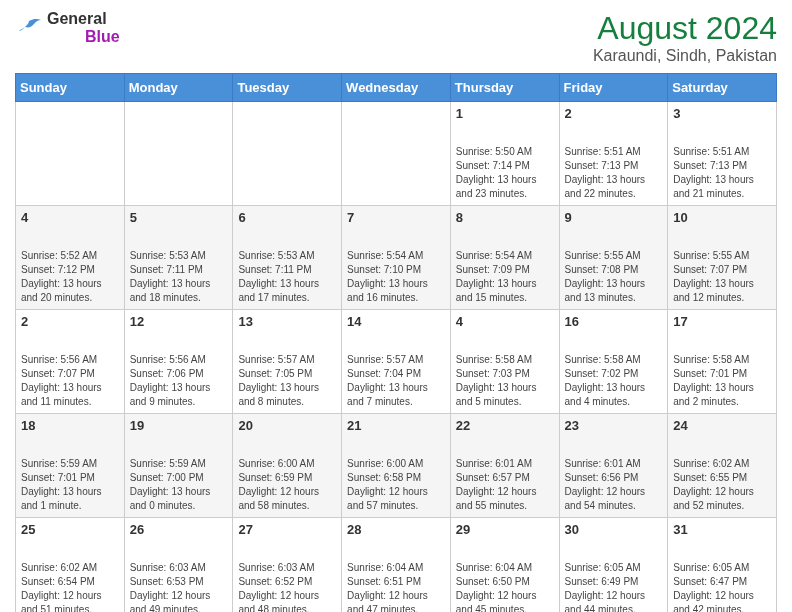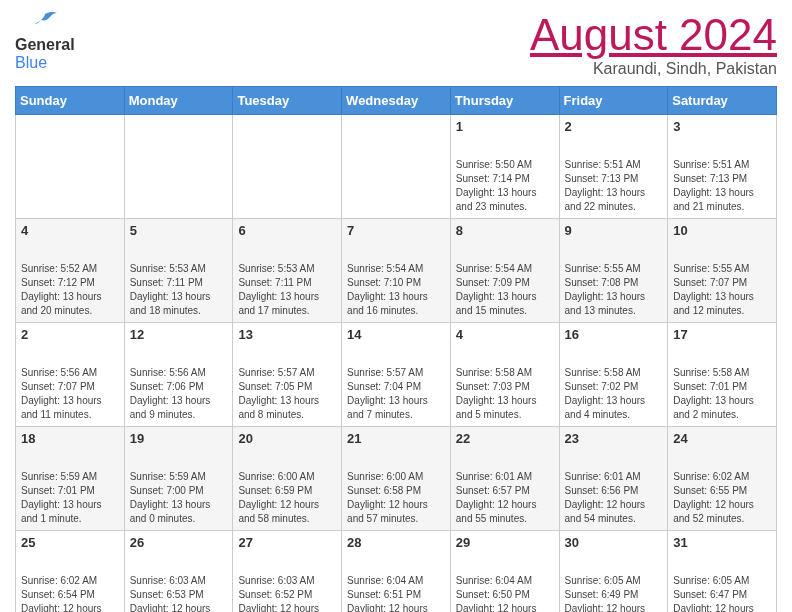--- a/index.html
+++ b/index.html
@@ -13,28 +13,27 @@
     .header {
       display: flex;
       align-items: flex-start;
       justify-content: space-between;
       margin-bottom: 8px;
     }
     .logo {
       display: flex;
       align-items: center;
       gap: 4px;
-      flex-direction: column;
     }
     .logo-bird {
       width: 28px;
       height: 22px;
     }
     .title-block { text-align: right; }
-    .month-year { font-size: 44px; font-weight: normal; color: #be185d; text-decoration: underline; }
+    .month-year { font-size: 32px; font-weight: normal; color: #15803d; }
     .location { font-size: 16px; color: #555; }
     .calendar { width: 100%; border-collapse: collapse; border-radius: 10px; }
     .calendar th {
       background: #4a90d9;
       color: #fff;
       font-size: 13px;
       font-weight: bold;
       padding: 6px 4px;
       border: 1px solid #3a7bc8;
       text-align: left;
@@ -71,21 +70,21 @@
 
 <div class="header">
   <div class="logo">
     <svg class="logo-bird" viewBox="0 0 28 22" xmlns="http://www.w3.org/2000/svg">
       <path d="M14 4 C14 4 20 0 26 3 C22 3 20 6 18 8 C16 10 14 11 10 10 C12 8 14 6 14 4Z" fill="#4a90d9"></path>
       <path d="M10 10 C8 12 6 14 4 14 C6 12 9 11 10 10Z" fill="#4a90d9"></path>
     </svg>
     <div>
       <div>
         <span style="font-size:16px;font-weight:bold;color:#333;">General</span><br>
-        <span style="font-size:16px;font-weight:normal;color:#3b82f6;">Blue</span>
+        <span style="font-size:16px;font-weight:bold;color:#a21caf;margin-left:38px;">Blue</span>
       </div>
     </div>
   </div>
   <div class="title-block">
     <div class="month-year">August 2024</div>
     <div class="location">Karaundi, Sindh, Pakistan</div>
   </div>
 </div>
 
 <table class="calendar">

